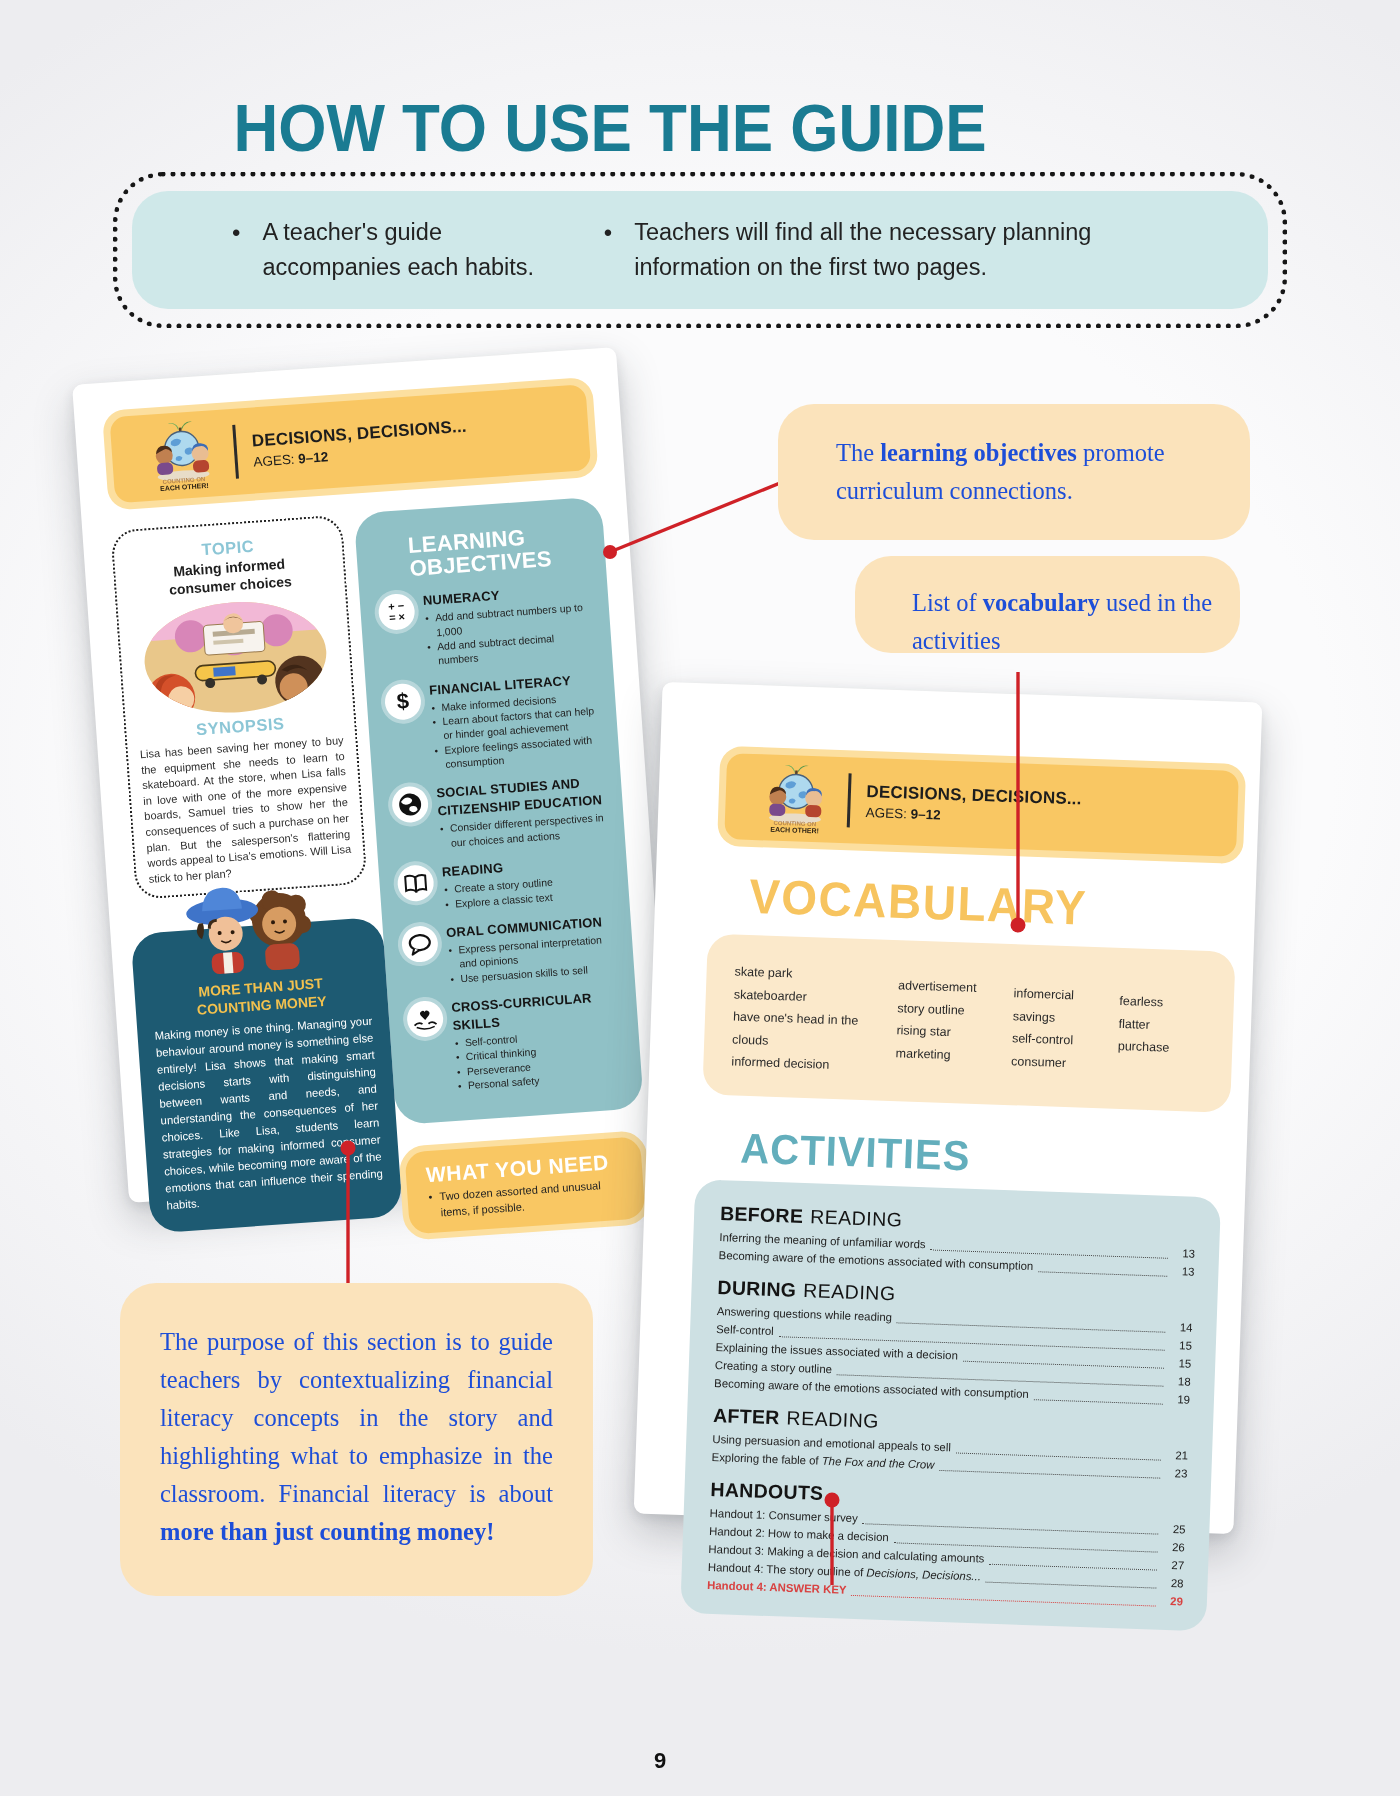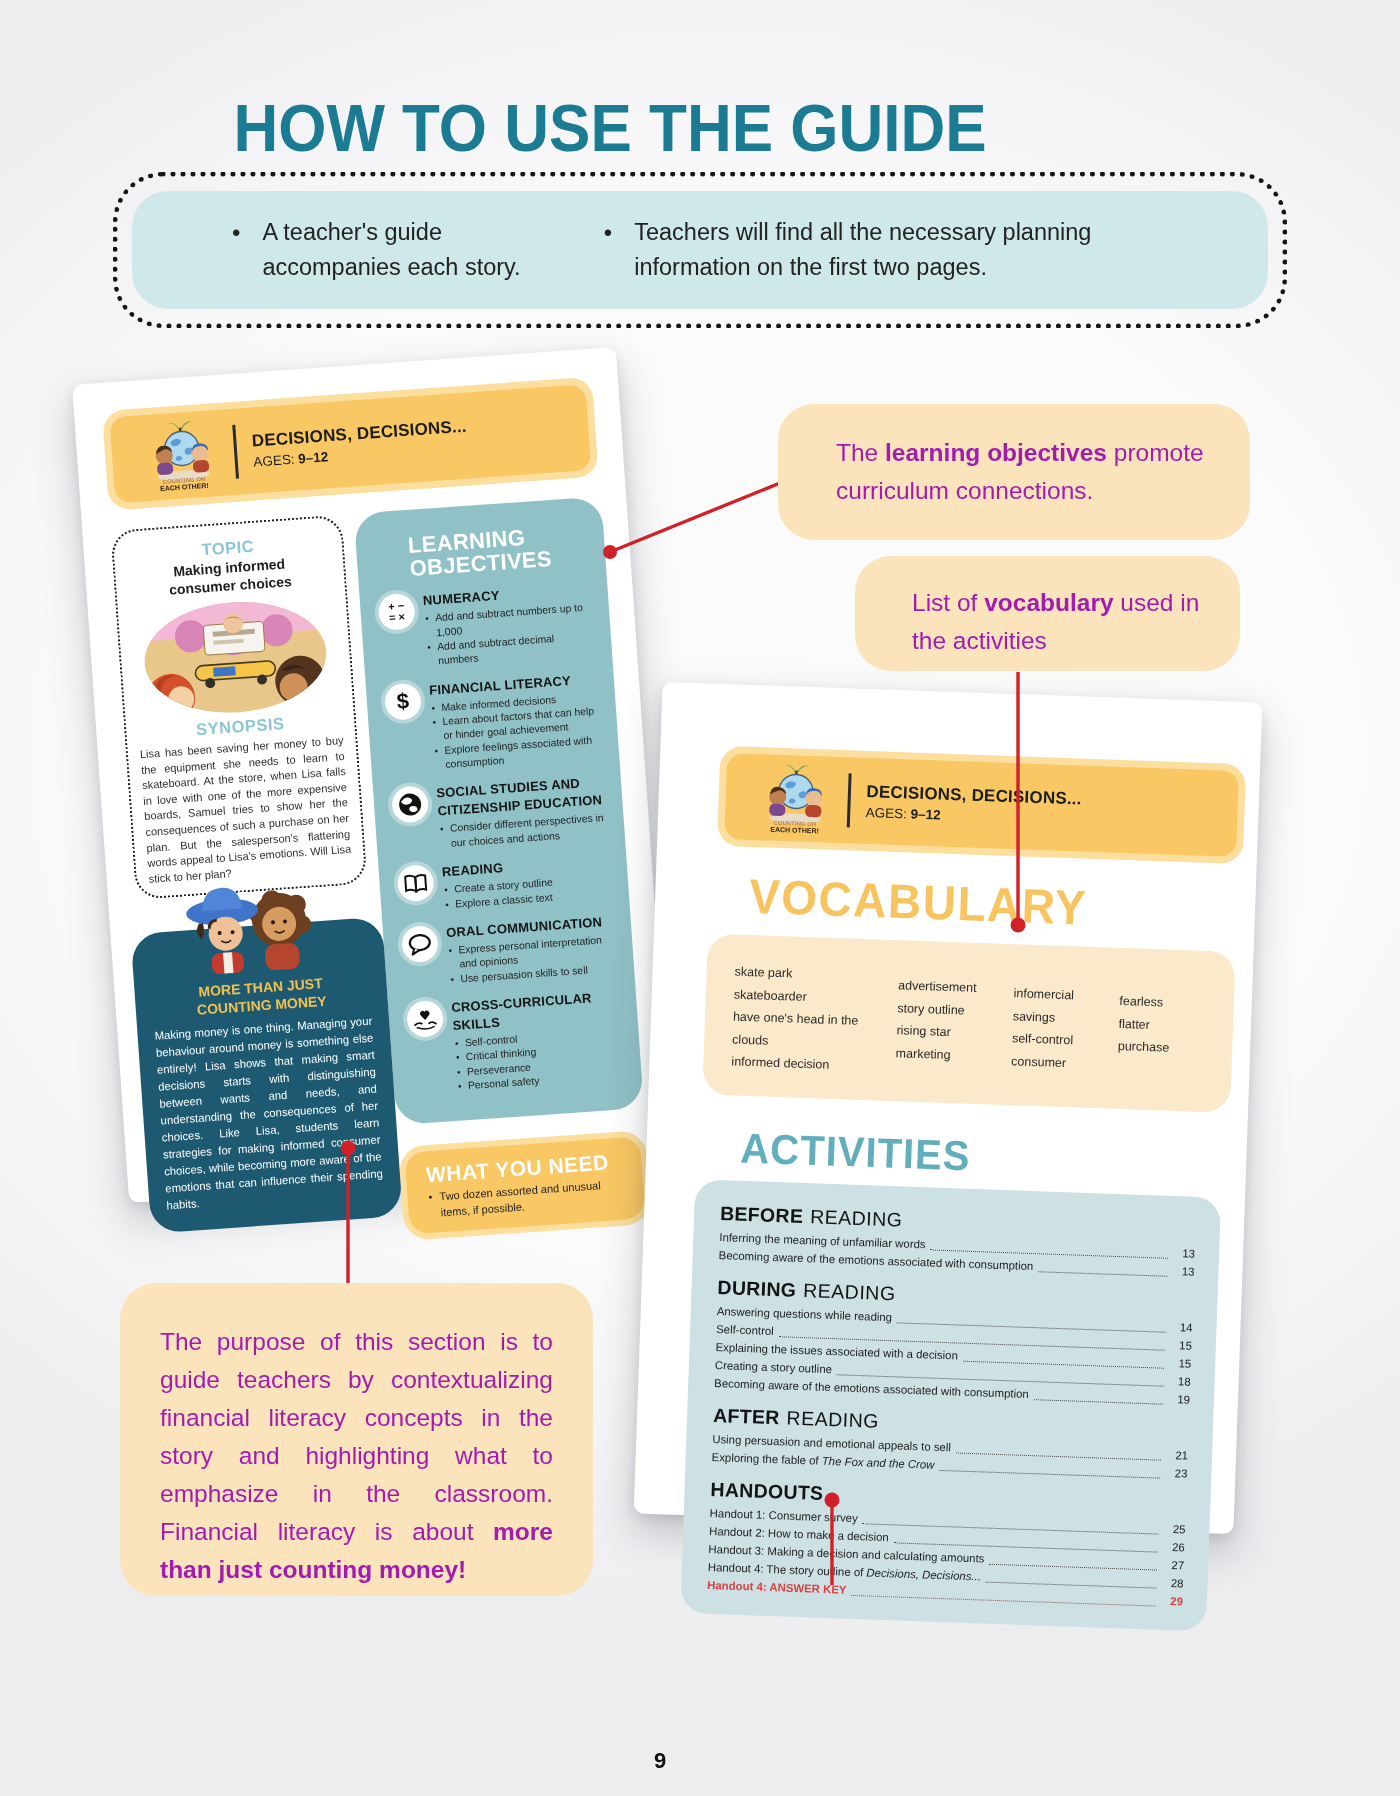--- a/index.html
+++ b/index.html
@@ -114,24 +114,24 @@
   .toc-group { margin-bottom:12px; }
   .trow { display:flex; align-items:flex-end; font-size:11.4px; line-height:1.58; color:#222; }
   .trow .lead { flex:1; border-bottom:1.6px dotted #4a4a4a; margin:0 5px 3px 5px; min-width:30px; }
   .trow .pg { width:22px; text-align:right; }
   .trow i { font-style:italic; }
   .trow.redrow { color:#d84241; font-weight:700; }
   .trow.redrow .lead { border-bottom-color:#d84241; }
 
   
   .callout { position:absolute; background:#fbe3bb; border-radius:36px; z-index:5;
-             font-size:24.5px; line-height:1.55; color:#a21caf; }
+             font-size:24.5px; line-height:1.55; color:#1d4ed8;font-family:Liberation Serif, serif; }
   .callout b { font-weight:800; }
   .co1 { left:778px; top:404px; width:472px; height:136px; padding:30px 30px 0 58px; }
-  .co2 { left:855px; top:556px; width:385px; height:115px; padding:28px 20px 0 57px; }
+  .co2 { left:855px; top:556px; width:385px; height:97px; padding:28px 20px 0 57px; }
   .co3 { left:120px; top:1283px; width:473px; height:313px; padding:40px 40px 0 40px; text-align:justify; }
   .co4 { left:607px; top:1572px; width:516px; height:172px; padding:29px 30px 0 36px; }
 
   
   .connectors { position:absolute; inset:0; z-index:4; pointer-events:none; }
 
   .page-num { position:absolute; left:600px; top:1748px; width:120px; text-align:center;
               font-size:22px; font-weight:900; color:#111; }
 
   .small-svg-text { font-family:"Liberation Sans", sans-serif; }
@@ -140,21 +140,21 @@
 <body>
 
 <div class="canvas">
 
   <div class="main-title">HOW TO USE THE GUIDE</div>
 
   <div class="intro-outer">
     <div class="intro-inner">
       <div class="intro-item first">
         <span class="bullet">•</span>
-        <span>A teacher's guide accompanies each story.</span>
+        <span>A teacher's guide accompanies each habits.</span>
       </div>
       <div class="intro-item second">
         <span class="bullet">•</span>
         <span>Teachers will find all the necessary planning information on the first two pages.</span>
       </div>
     </div>
   </div>
 
   <div class="sheet lp">
 

